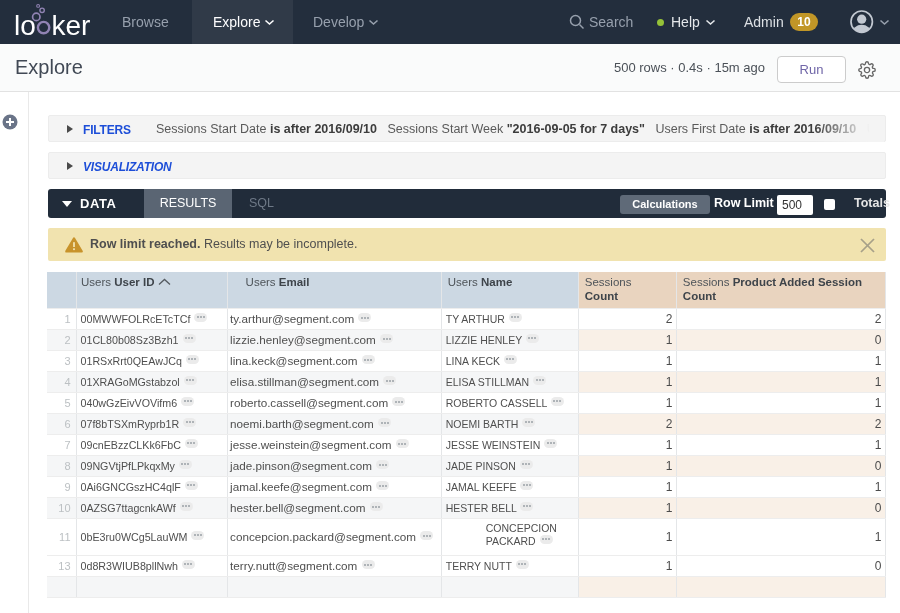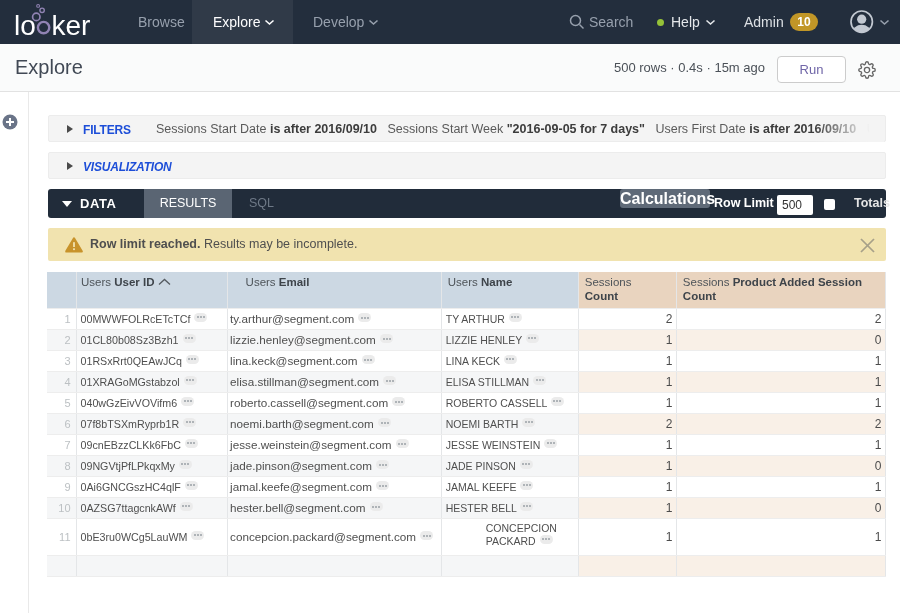--- a/index.html
+++ b/index.html
@@ -28,21 +28,21 @@
 .tri-r { position:absolute; width:0; height:0; border-top:4px solid transparent; border-bottom:4px solid transparent; border-left:6px solid #4a4a4a; }
 .tri-d { position:absolute; width:0; height:0; border-left:5px solid transparent; border-right:5px solid transparent; border-top:6px solid #fff; }
 .bar-label { position:absolute; font-size:12px; font-weight:bold; color:#1d4ed8; letter-spacing:-0.2px; }
 .filt { position:absolute; top:0; height:27px; line-height:27px; font-size:12.5px; color:#5a5a5a; white-space:nowrap; }
 .filt b { color:#3c3c3c; }
 
 
 .databar { position:absolute; left:48px; top:189px; width:838px; height:29px; background:#212c3a; border-radius:3px; color:#fff; }
 .results-tab { position:absolute; left:96px; top:0; width:88px; height:29px; background:#5a6573; text-align:center; line-height:29px; font-size:12.5px; color:#fff; }
 .sql-tab { position:absolute; left:201px; top:0; height:29px; line-height:29px; font-size:12.5px; color:#6e7987; }
-.calcbtn { position:absolute; left:572px; top:0; width:90px; height:19px; background:#5f6a78; border-radius:3px; text-align:center; line-height:19px; font-size:16px; font-weight:bold; color:#fff; }
+.calcbtn { position:absolute; left:572px; top:6px; width:90px; height:19px; background:#5f6a78; border-radius:3px; text-align:center; line-height:19px; font-size:11px; font-weight:bold; color:#fff; }
 .rowlimit-label { position:absolute; left:666px; top:0; height:29px; line-height:29px; font-size:12.5px; font-weight:bold; color:#fff; }
 .rowlimit-input { position:absolute; left:729px; top:5.5px; width:36px; height:20px; background:#fff; border-radius:2px; font-size:12px; color:#333; line-height:20px; padding-left:5px; }
 .totals-check { position:absolute; left:776px; top:10px; width:11px; height:11px; background:#fff; border-radius:2px; }
 .totals-label { position:absolute; left:792px; top:0; height:29px; line-height:29px; font-size:12.5px; font-weight:bold; color:#e5e5e5;margin-left:14px; }
 
 
 .warnbar { position:absolute; left:48px; top:228px; width:838px; height:33px; background:#f1e3af; border-radius:2px; }
 .warnbar .txt { position:absolute; left:42px; top:0; height:33px; line-height:33px; font-size:12.5px; color:#4f4f4f; }
 
 
@@ -67,21 +67,21 @@
 
 <div class="nav">
   <svg width="100" height="44" style="position:absolute;left:10px;top:0;">
     <text x="4" y="35" font-size="28" fill="#ffffff" font-family="Liberation Sans">lo</text>
     <text x="41.4" y="35" font-size="28" fill="#ffffff" font-family="Liberation Sans">ker</text>
     <circle cx="33.6" cy="27.6" r="5.7" fill="none" stroke="#9083b3" stroke-width="2.4"></circle>
     <circle cx="26.3" cy="16.9" r="3.7" fill="none" stroke="#9083b3" stroke-width="1.7"></circle>
     <circle cx="32.1" cy="10.3" r="2.2" fill="none" stroke="#9083b3" stroke-width="1.4"></circle>
     <circle cx="28.1" cy="5.9" r="1.4" fill="none" stroke="#9083b3" stroke-width="1.1"></circle>
   </svg>
-  <span class="item" style="left:138px;">Browse</span>
+  <span class="item" style="left:122px;">Browse</span>
   <div class="explore-tab">
       <span>Explore</span>
       <svg class="chevsvg" style="left:71.5px;" width="11" height="7">
         <polyline points="1.5,1.5 5.5,5 9.5,1.5" fill="none" stroke="#fdfdfe" stroke-width="1.6"></polyline>
       </svg>
     </div>
   <span class="item" style="left:313px;">Develop</span>
     <svg class="chevsvg" style="left:368px;" width="11" height="7">
       <polyline points="1.5,1.5 5.5,5 9.5,1.5" fill="none" stroke="#97a0ad" stroke-width="1.6"></polyline>
     </svg>
@@ -271,20 +271,28 @@
   <tr style="height:37px;">
         <td class="num">11</td>
         <td>0bE3ru0WCg5LauWM <span class="dots"><i></i></span></td>
         <td>concepcion.packard@segment.com <span class="dots"><i></i></span></td>
         <td style="vertical-align:top;padding-left:44px;">
           <div style="line-height:13px;padding-top:3px;">CONCEPCION<br>PACKARD <span class="dots" style="vertical-align:1px;"><i></i></span></div>
         </td>
         <td class="val mv">1</td>
         <td class="val mv">1</td>
       </tr>
+  <tr>
+        <td class="num">13</td>
+        <td>0d8R3WIUB8pllNwh <span class="dots"><i></i></span></td>
+        <td>terry.nutt@segment.com <span class="dots"><i></i></span></td>
+        <td>TERRY NUTT <span class="dots"><i></i></span></td>
+        <td class="val mv">1</td>
+        <td class="val mv">0</td>
+      </tr>
   <tr class="even" style="height:6px;">
         <td class="num"></td>
         <td></td>
         <td></td>
         <td></td>
         <td class="mv"></td>
         <td class="mv"></td>
       </tr>
 </tbody>
   </table>

